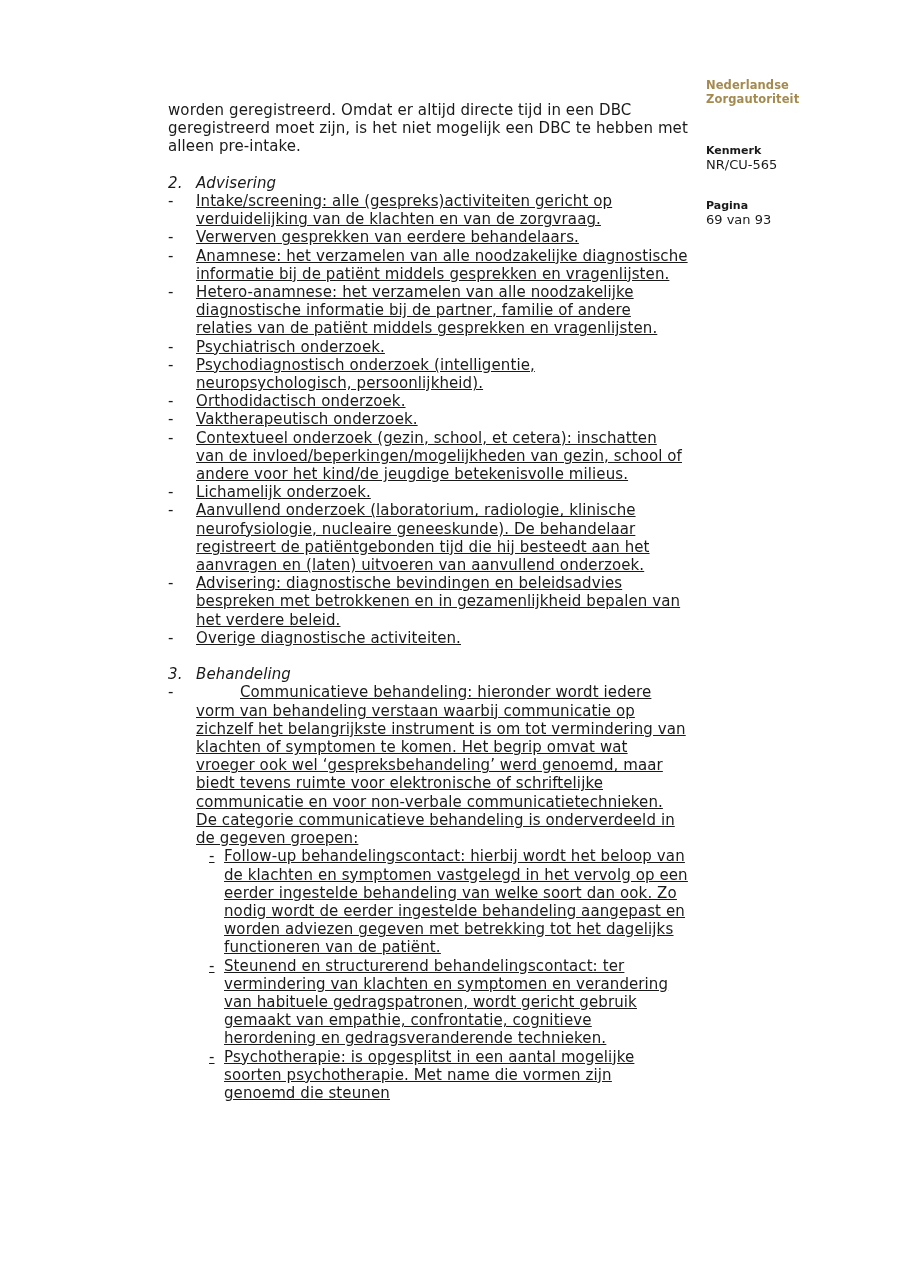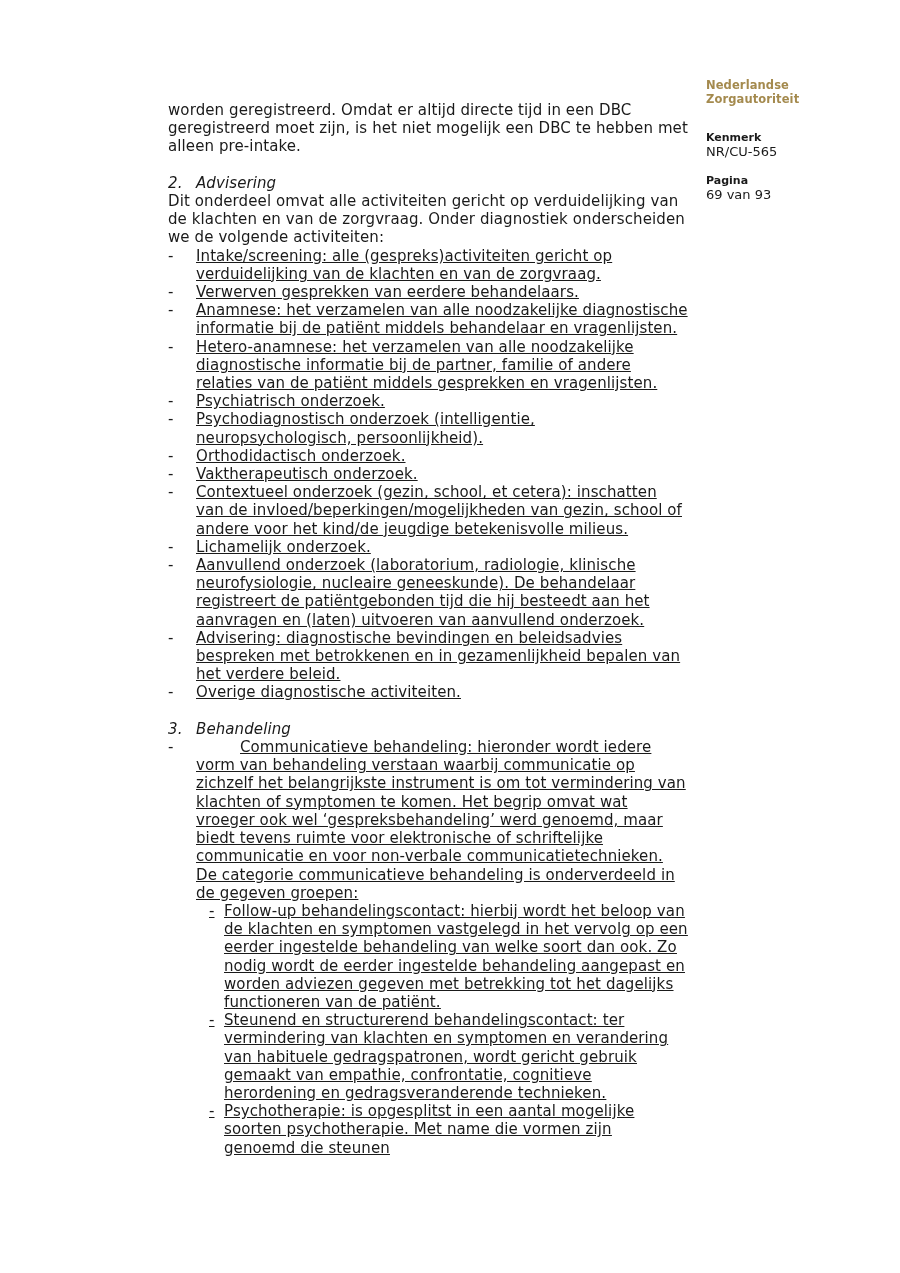--- a/index.html
+++ b/index.html
@@ -19,22 +19,22 @@
     top: 79px;
     width: 170px;
     font-size: 11.5px;
     line-height: 13.5px;
   }
   .brand {
     font-weight: bold;
     font-size: 11.5px;
     letter-spacing: 0.1px;
   }
-  .meta-group { margin-top: 25px; }
-  .meta-group.second { margin-top: 16px; }
+  .meta-group { margin-top: 38px; }
+  .meta-group.second { margin-top: 28px; }
   .meta-label { font-weight: bold; font-size: 11px; }
   .meta-value { font-size: 13px; }
   
   .main {
     position: absolute;
     left: 168px;
     top: 101px;
     width: 520px;
     font-size: 15px;
     line-height: 18.2px;
@@ -75,37 +75,36 @@
 
   <div class="main">
 
     <div>worden geregistreerd. Omdat er altijd directe tijd in een DBC geregistreerd moet zijn, is het niet mogelijk een DBC te hebben met alleen pre-intake.</div>
 
     <div class="h gap-before">
       <span class="num">2.</span>
       <span>Advisering</span>
     </div>
 
-    <div>Dit onderdeel omvat alle activiteiten gericht op verduidelijking van de klachten en van de zorgvraag. Onder diagnostiek onderscheiden we de volgende activiteiten:</div>
 
     <div class="list">
 
         <div class="li">
           <span class="dash">-</span>
           <span class="txt">Intake/screening: alle (gespreks)activiteiten gericht op verduidelijking van de klachten en van de zorgvraag.</span>
         </div>
 
         <div class="li">
           <span class="dash">-</span>
           <span class="txt">Verwerven gesprekken van eerdere behandelaars.</span>
         </div>
 
         <div class="li">
           <span class="dash">-</span>
-          <span class="txt">Anamnese: het verzamelen van alle noodzakelijke diagnostische informatie bij de patiënt middels behandelaar en vragenlijsten.</span>
+          <span class="txt">Anamnese: het verzamelen van alle noodzakelijke diagnostische informatie bij de patiënt middels gesprekken en vragenlijsten.</span>
         </div>
 
         <div class="li">
           <span class="dash">-</span>
           <span class="txt">Hetero-anamnese: het verzamelen van alle noodzakelijke diagnostische informatie bij de partner, familie of andere relaties van de patiënt middels gesprekken en vragenlijsten.</span>
         </div>
 
         <div class="li">
           <span class="dash">-</span>
           <span class="txt">Psychiatrisch onderzoek.</span>

